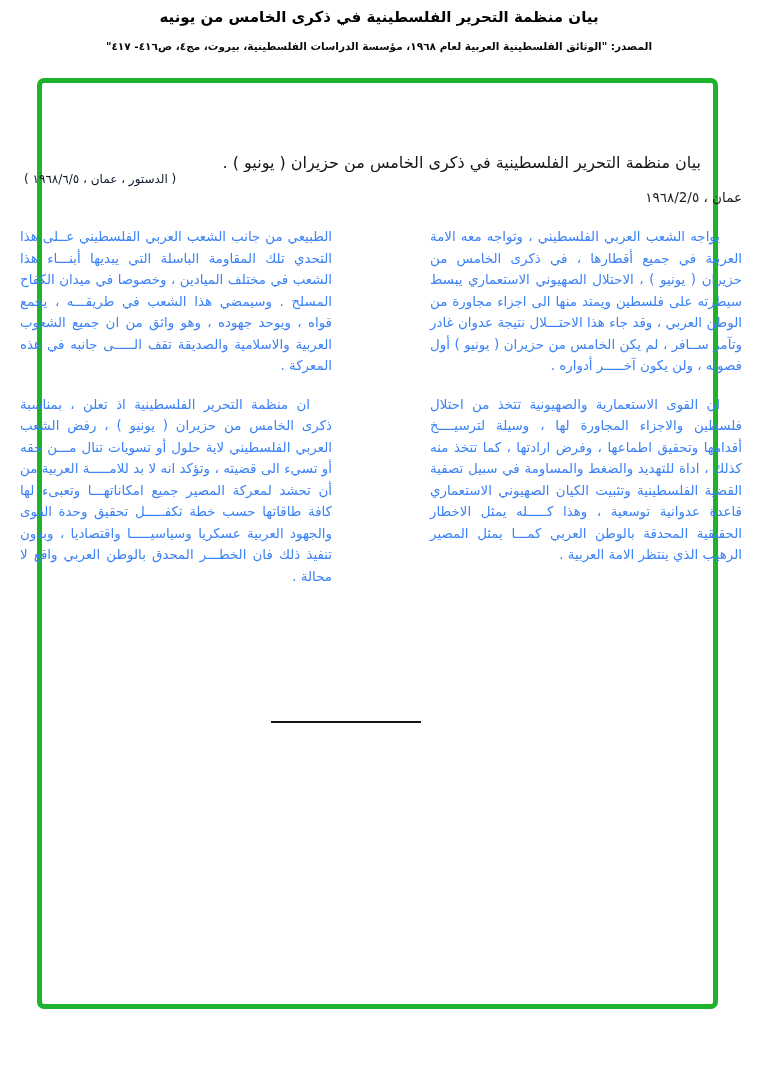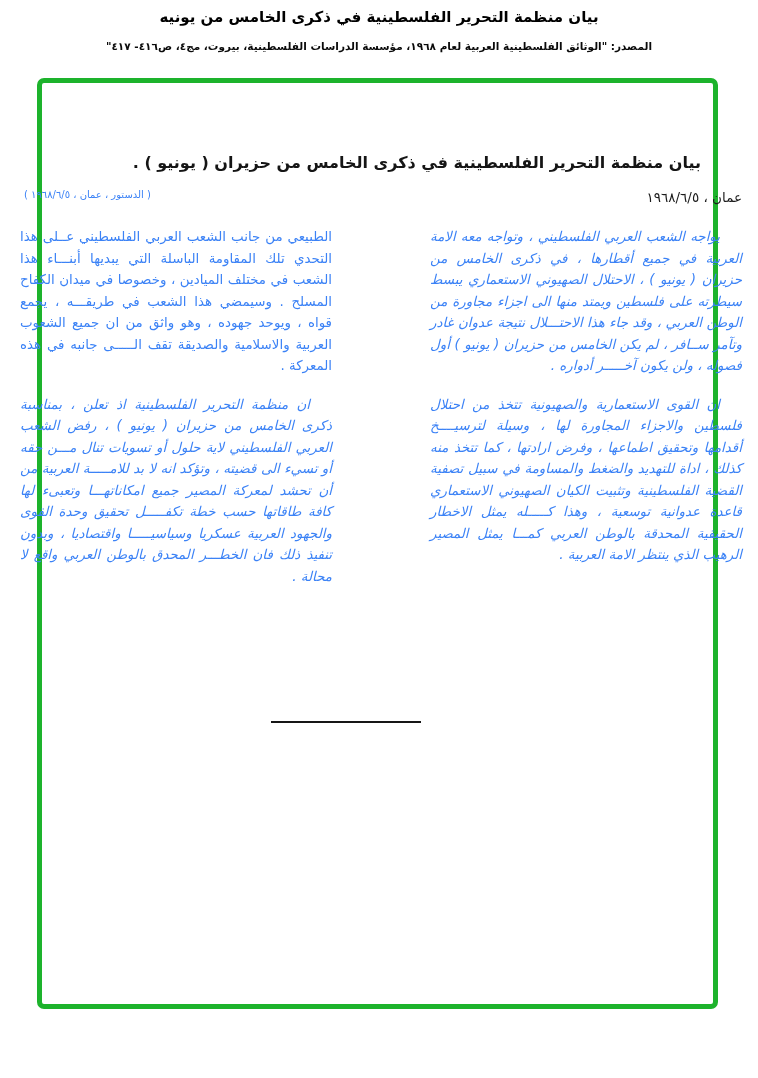--- a/index.html
+++ b/index.html
@@ -56,55 +56,55 @@
   .doc-title {
     position: absolute;
     top: 153px;
     right: 57px;
     left: 30px;
     direction: rtl;
     text-align: right;
     white-space: nowrap;
     overflow: hidden;
     font-size: 16px;
-    font-weight: bold;
+    font-weight: normal;
     color: #151515;
   }
   .dateline-right {
     position: absolute;
     top: 189px;
     right: 16px;
     direction: rtl;
     font-size: 13.5px;
     color: #1b1b1b;
     white-space: nowrap;
   }
   .dateline-left {
     position: absolute;
-    top: 189px;
+    top: 172px;
     left: 24px;
     direction: rtl;
-    font-size: 10px;
-    color: #3b82f6;
+    font-size: 12px;
+    color: #0f172a;
     white-space: nowrap;
   }
   .col {
     position: absolute;
     top: 226px;
     width: 312px;
     direction: rtl;
     text-align: justify;
     font-size: 13.4px;
     line-height: 21.5px;
     color: #3b82f6;
   }
   .col-right { right: 16px; }
   .col-left  { left: 20px;  }
   .col p { margin: 0; }
-  .col p.indent { text-indent: 22px; font-style: italic; }
+  .col p.indent { text-indent: 22px; }
   .col p.gap-after { margin-bottom: 17px; }
   .col p.small-gap { margin-top: 2px; }
   .footer-rule {
     position: absolute;
     left: 271px;
     top: 721px;
     width: 150px;
     height: 2px;
     background: #161616;
   }
@@ -115,21 +115,21 @@
 <div class="page">
 
   <div class="header-title">بيان منظمة التحرير الفلسطينية في ذكرى الخامس من  يونيه</div>
 
   <div class="source-line">المصدر: "الوثائق الفلسطينية العربية لعام ١٩٦٨، مؤسسة الدراسات الفلسطينية، بيروت، مج٤، ص٤١٦- ٤١٧"</div>
 
   <div class="scan-frame" style="border-color: rgb(29, 179, 44);"></div>
 
   <div class="doc-title">بيان منظمة التحرير الفلسطينية في ذكرى الخامس من حزيران ( يونيو ) .</div>
 
-  <div class="dateline-right">عمان ، ١٩٦٨/٦/٥</div>
+  <div class="dateline-right">عمان ، ١٩٦٨/2/٥</div>
 
   <div class="dateline-left">( الدستور ، عمان ، ١٩٦٨/٦/٥ )</div>
 
   <div class="col col-right">
     <p class="indent gap-after">يواجه الشعب العربي الفلسطيني ، وتواجه معه الامة العربية في جميع أقطارها ، في ذكرى الخامس من حزيران ( يونيو ) ، الاحتلال الصهيوني الاستعماري يبسط سيطرته على فلسطين ويمتد منها الى اجزاء مجاورة من الوطن العربي ، وقد جاء هذا الاحتـــلال نتيجة عدوان غادر وتآمر ســافر ، لم يكن الخامس من حزيران ( يونيو ) أول فصوله ، ولن يكون آخـــــر أدواره .</p>
     <p class="indent">ان القوى الاستعمارية والصهيونية تتخذ من احتلال فلسطين والاجزاء المجاورة لها ، وسيلة لترسيــــخ أقدامها وتحقيق اطماعها ، وفرض ارادتها ، كما تتخذ منه كذلك ، اداة للتهديد والضغط والمساومة في سبيل تصفية القضية الفلسطينية وتثبيت الكيان الصهيوني الاستعماري قاعدة عدوانية توسعية ، وهذا كـــــله يمثل الاخطار الحقيقية المحدقة بالوطن العربي كمـــا يمثل المصير الرهيب الذي ينتظر الامة العربية .</p>
   </div>
 
   <div class="col col-left">
     <p class="gap-after">الطبيعي من جانب الشعب العربي الفلسطيني عــلى هذا التحدي تلك المقاومة الباسلة التي يبديها أبنـــاء هذا الشعب في مختلف الميادين ، وخصوصا في ميدان الكفاح المسلح . وسيمضي هذا الشعب في طريقـــه ، يجمع قواه ، ويوحد جهوده ، وهو واثق من ان جميع الشعوب العربية والاسلامية والصديقة تقف الـــــى جانبه في هذه المعركة .</p>

